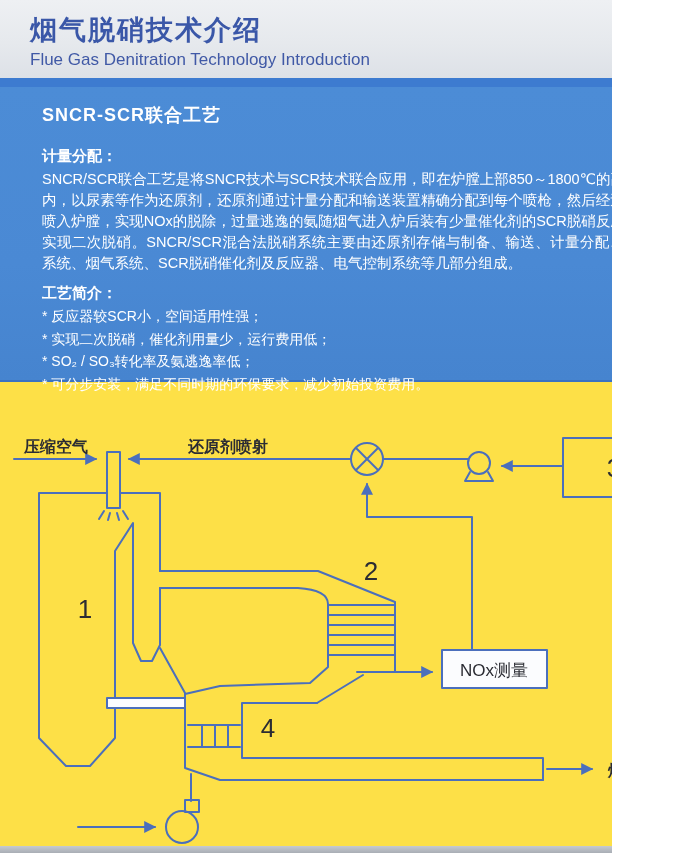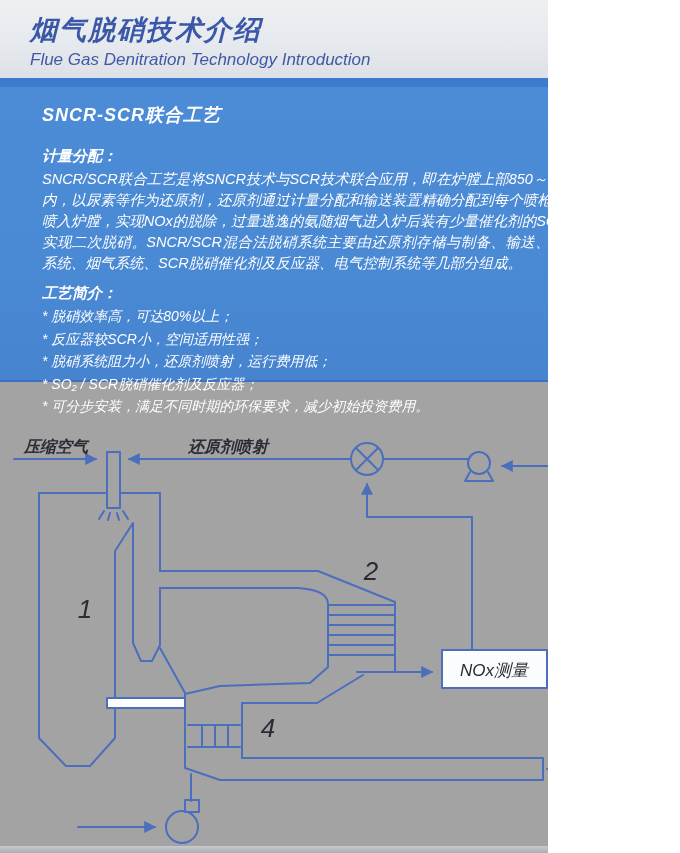--- a/index.html
+++ b/index.html
@@ -1,20 +1,19 @@
 <!DOCTYPE html>
 <html><head>
 <meta charset="utf-8">
 <style>
   html,body{margin:0;padding:0;}
   .page{
-    position:relative;width:548px;height:853px;overflow:hidden;
-    background:#a3a3a3;
+    position:relative;width:612px;height:853px;overflow:hidden;
+    background:#fde047;
     font-family:"Liberation Sans","DejaVu Sans",sans-serif;
-    font-style:italic;
   }
   .header{
     position:absolute;left:0;top:0;width:680px;height:78px;
     background:linear-gradient(180deg,#eef0f3 0%,#e6e9ed 55%,#dde1e7 100%);
   }
   .h-zh{
     position:absolute;left:30px;top:12px;
     font-size:27px;font-weight:bold;color:#3a57a8;letter-spacing:2px;
   }
   .h-en{
@@ -59,24 +58,23 @@
     <div class="h-en">Flue Gas Denitration Technology Introduction</div>
   </div>
 
   <div class="accent"></div>
 
   <div class="panel">
     <div class="p-title">SNCR-SCR联合工艺</div>
     <div class="p-label">计量分配：</div>
     <p class="p-text">SNCR/SCR联合工艺是将SNCR技术与SCR技术联合应用，即在炉膛上部850～1800℃的高温区内，以尿素等作为还原剂，还原剂通过计量分配和输送装置精确分配到每个喷枪，然后经过喷枪喷入炉膛，实现NOx的脱除，过量逃逸的氨随烟气进入炉后装有少量催化剂的SCR脱硝反应器，实现二次脱硝。SNCR/SCR混合法脱硝系统主要由还原剂存储与制备、输送、计量分配、喷射系统、烟气系统、SCR脱硝催化剂及反应器、电气控制系统等几部分组成。</p>
     <div class="p-label2">工艺简介：</div>
-    <div class="feat">* 脱硝效率高，可达80%以上；</div>
     <div class="feat">* 反应器较SCR小，空间适用性强；</div>
-    <div class="feat">* 脱硝系统阻力小，还原剂喷射，运行费用低；</div>
-    <div class="feat">* SO₂ / SCR脱硝催化剂及反应器；</div>
+    <div class="feat">* 实现二次脱硝，催化剂用量少，运行费用低；</div>
+    <div class="feat">* SO₂ / SO₃转化率及氨逃逸率低；</div>
     <div class="feat">* 可分步安装，满足不同时期的环保要求，减少初始投资费用。</div>
   </div>
 
   <svg class="diagram" viewBox="0 0 680 853" xmlns="http://www.w3.org/2000/svg">
     <defs>
       <marker id="arr" viewBox="0 0 10 10" refX="9" refY="5" markerWidth="7" markerHeight="6" orient="auto-start-reverse">
         <path d="M0,0 L10,5 L0,10 Z" fill="#4b6fbc"></path>
       </marker>
     </defs>
 

